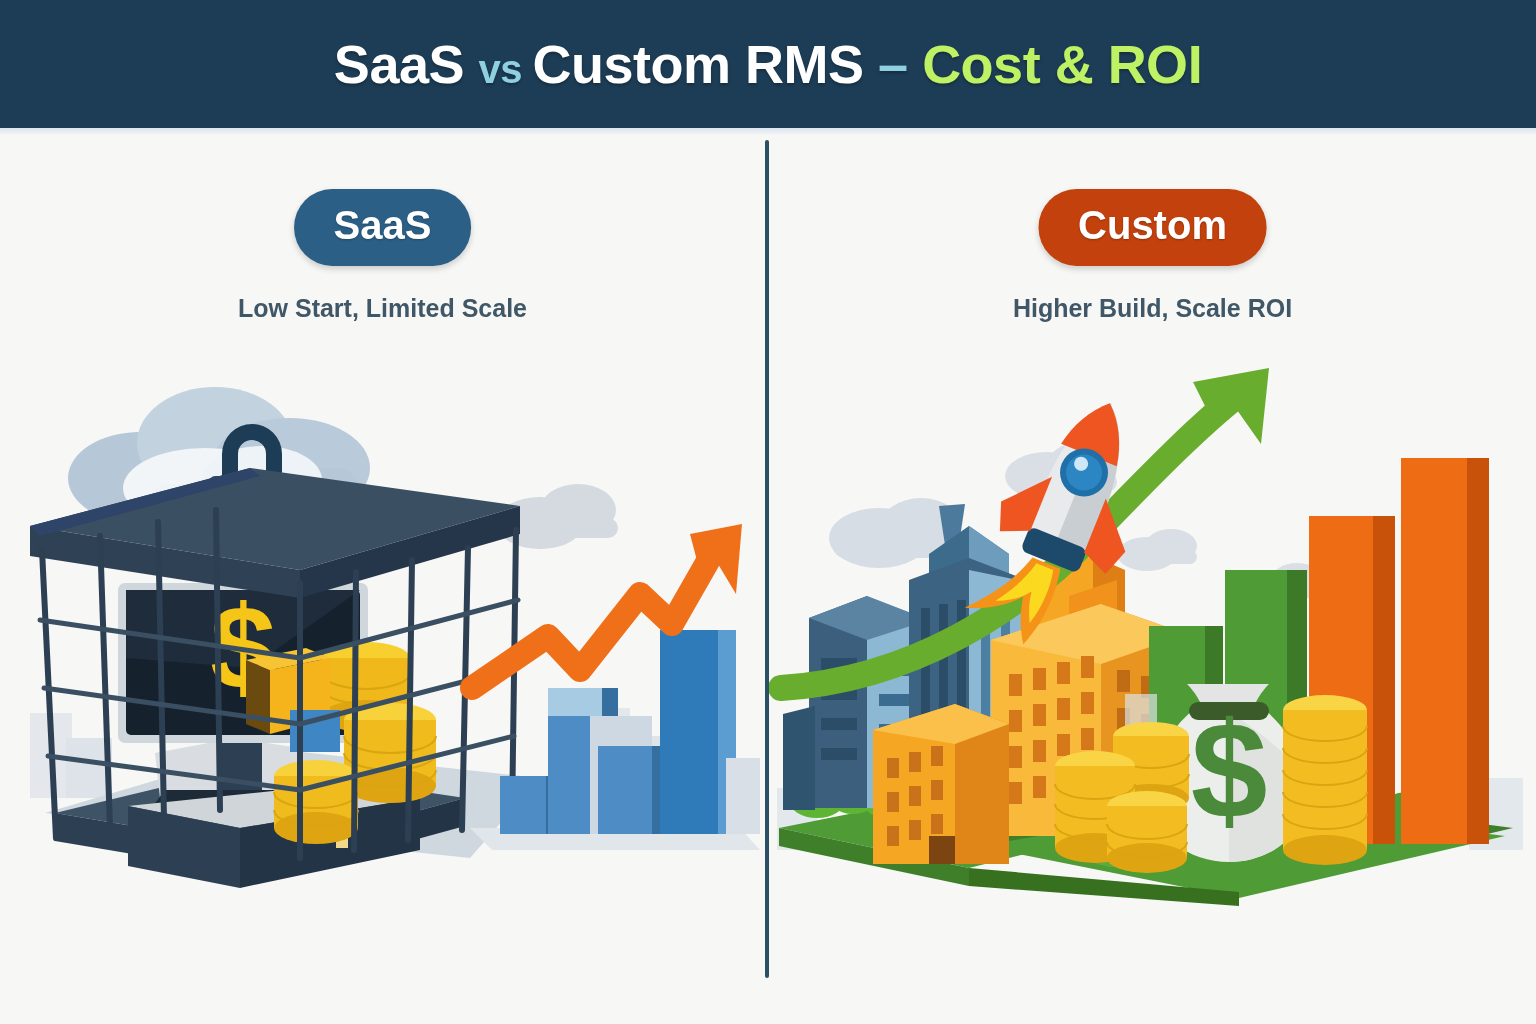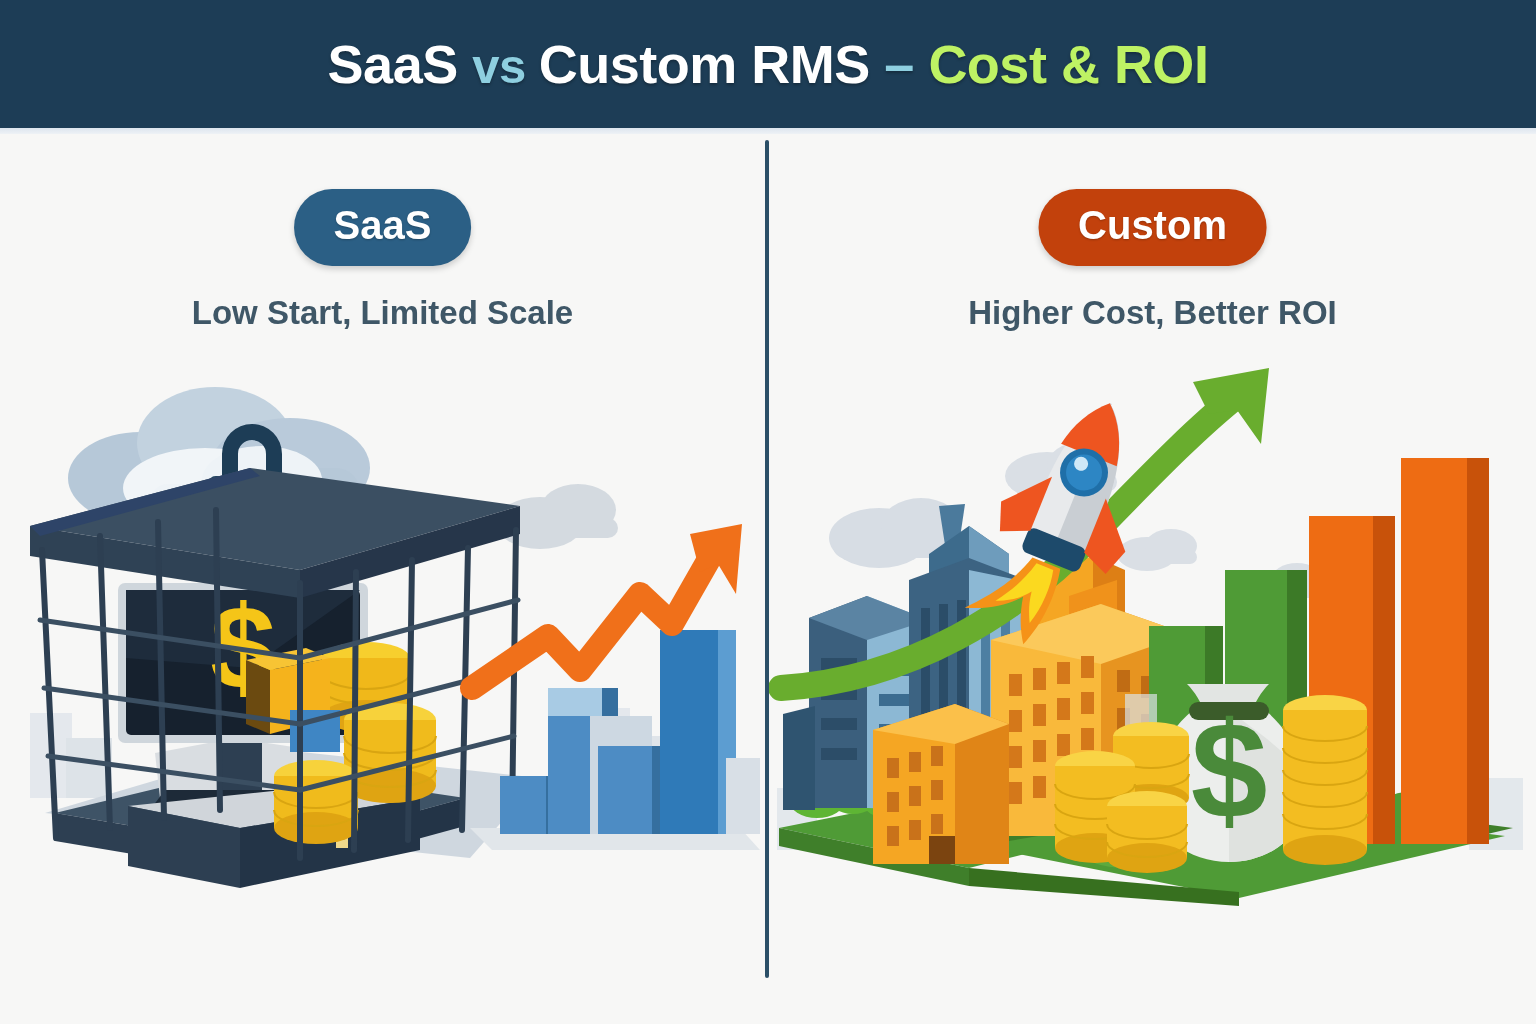--- a/index.html
+++ b/index.html
@@ -20,21 +20,21 @@
   #header:after{
     content:"";position:absolute;left:0;bottom:-6px;width:100%;height:6px;
     background:linear-gradient(#dde5ee,#eef2f6);
   }
   #title{
     font-size:54px;font-weight:700;letter-spacing:-0.5px;white-space:nowrap;
     text-shadow:0 2px 3px rgba(0,0,0,.28);
   }
   #title .w{color:#ffffff;}
   #title .c{color:#bef264;}
-  #title .vs{color:#8ecfe0;font-size:49px;}
+  #title .vs{color:#8ecfe0;font-size:40px;}
   #title .dash{color:#8ecfe0;}
 
   
   #divider{
     position:absolute;left:765px;top:140px;width:4px;height:838px;
     background:#2b4f67;border-radius:2px;
   }
 
   
   .panel{position:absolute;top:128px;height:896px;}
@@ -46,21 +46,21 @@
     border-radius:38px;padding:14px 40px 18px;
     font-size:40px;font-weight:700;color:#fff;white-space:nowrap;
     box-shadow:0 3px 6px rgba(0,0,0,.18);
     text-shadow:0 1px 2px rgba(0,0,0,.25);
   }
   #badge-saas{background:#2b5f85;}
   #badge-custom{background:#c2410c;}
 
   .subtitle{
     position:absolute;top:166px;left:50%;transform:translateX(-50%);
-    font-size:33px;font-weight:700;color:#3f5767;white-space:nowrap;
+    font-size:25px;font-weight:700;color:#3f5767;white-space:nowrap;
   }
 
   .art{position:absolute;left:0;top:230px;width:100%;height:620px;}
   svg{display:block;}
 </style>
 </head>
 <body>
 
 <div id="page">
 
@@ -229,21 +229,21 @@
           <polygon points="690,176 742,166 736,236 718,206 700,214" fill="#f0701a"></polygon>
         </g>
 
       </svg>
     </div>
   </div>
 
   <div class="panel" id="panel-right">
 
     <div class="badge" id="badge-custom">Custom</div>
-    <div class="subtitle">Higher Cost, Better ROI</div>
+    <div class="subtitle">Higher Build, Scale ROI</div>
 
     <div class="art">
       <svg width="767" height="620" viewBox="0 0 767 620" xmlns="http://www.w3.org/2000/svg">
 
         <g fill="#d7dde4">
           <g>
               <ellipse cx="110" cy="180" rx="50" ry="30"></ellipse>
               <ellipse cx="152" cy="168" rx="40" ry="28"></ellipse>
               <rect x="64" y="176" width="128" height="24" rx="12"></rect>
             </g>

